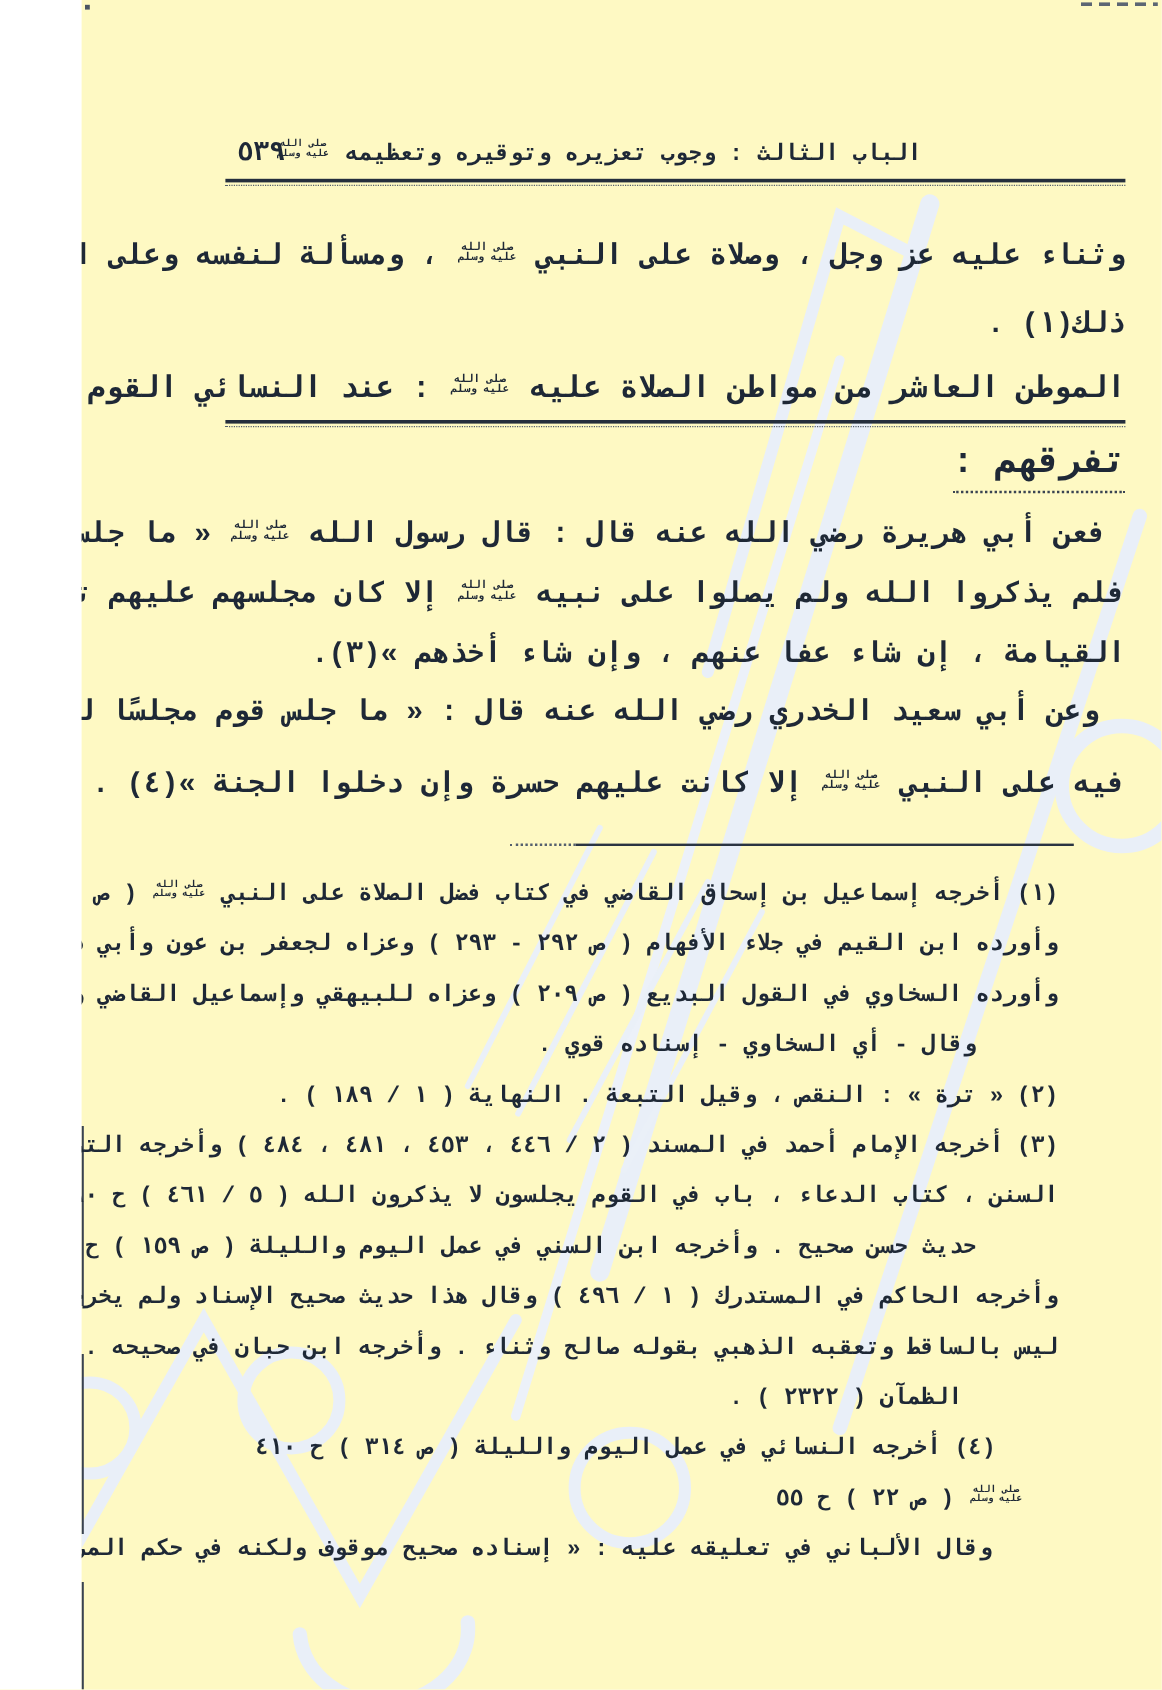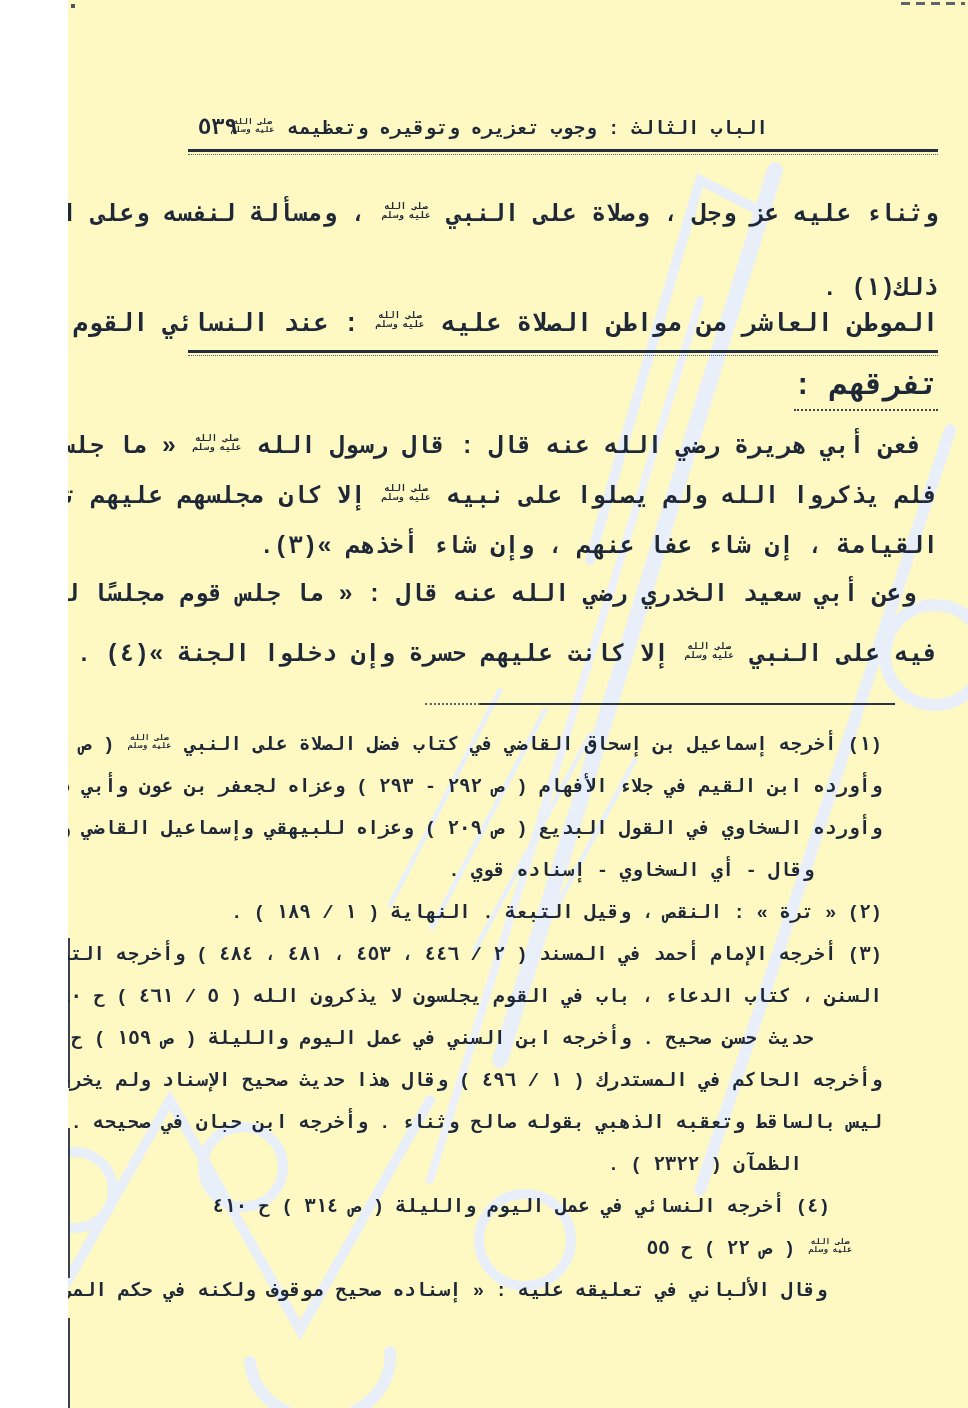--- a/index.html
+++ b/index.html
@@ -44,21 +44,21 @@
 
   
   .bline {
     position:absolute; left:0; right:0;
     font-size:24px; font-weight:700; white-space:nowrap;
     text-align:right; line-height:50px;
   }
   .just { text-align:justify; text-align-last:justify; }
   .p1 { line-height:57px; }
   .p1.l1 { top:186px; }
-  .p1.l2 { top:260px; }
+  .p1.l2 { top:243px; }
   .head1 { top:305px; font-size:25px; font-weight:800; line-height:40px; }
   .head2 { top:366px; font-size:30px; font-weight:800; line-height:40px; }
   .head2 .uline { display:inline-block; border-bottom:2px dotted #3a4452; padding-bottom:3px; }
   .p2.l1 { top:422px; }
   .p2.l2 { top:472px; }
   .p2.l3 { top:522px; }
   .p3 { line-height:52px; }
   .p3.l1 { top:569px; }
   .p3.l2 { top:629px; }
   .ind16 { padding-right:16px; }

